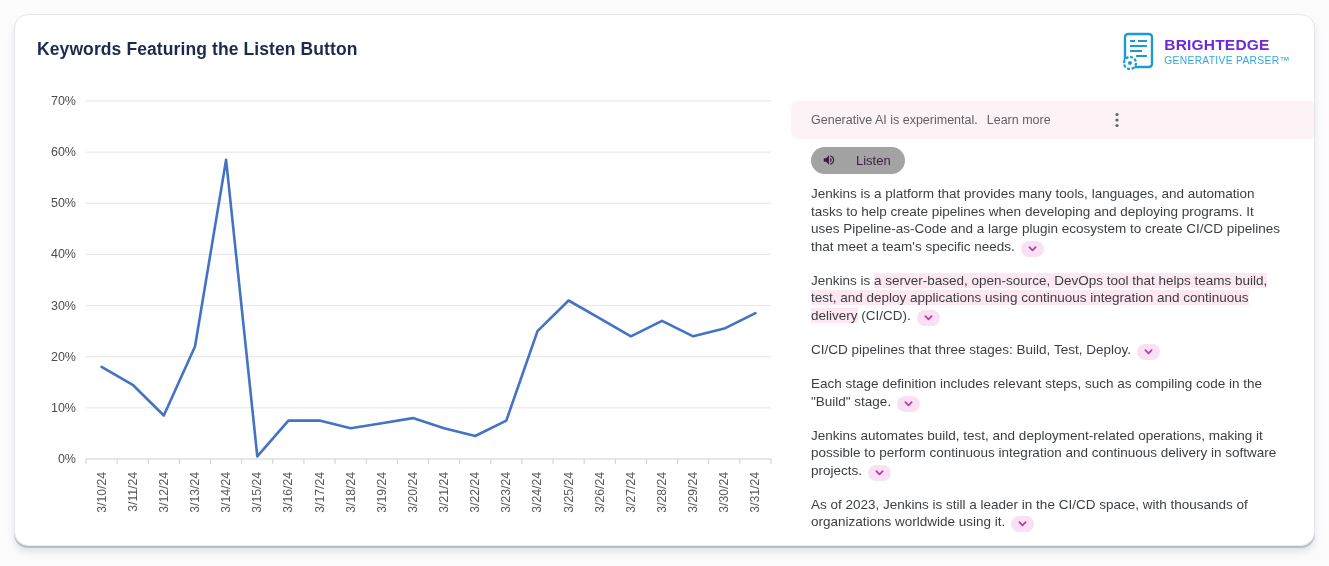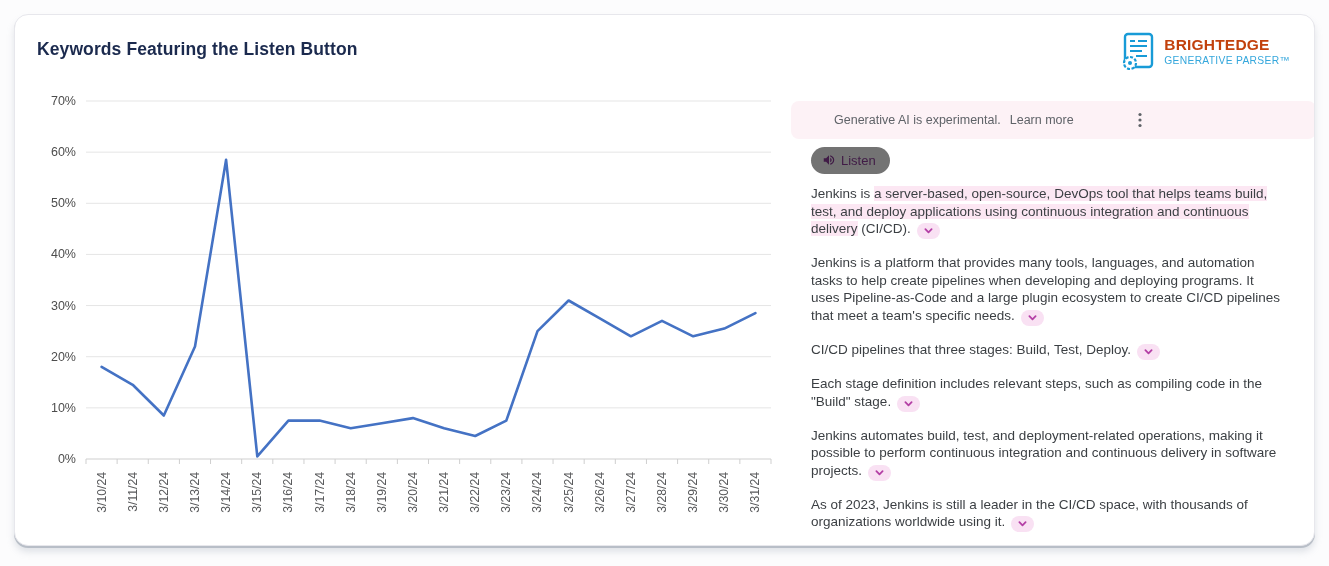--- a/index.html
+++ b/index.html
@@ -10,38 +10,38 @@
     box-shadow:0 2px 0 rgba(150,158,172,.55), 0 6px 7px rgba(150,160,175,.28);
     overflow:hidden;
   }
   .page-title {
     position:absolute; left:22px; top:24px;
     font-size:17.5px; font-weight:700; color:#1b2a4e; letter-spacing:.1px;
   }
   
   .logo { position:absolute; right:24px; top:17px; display:flex; align-items:center; gap:7px; }
   .logo-text { display:flex; flex-direction:column; line-height:1.05; }
-  .logo-name { font-size:15.5px; font-weight:800; color:#c2410c; letter-spacing:.2px; }
+  .logo-name { font-size:15.5px; font-weight:800; color:#6d28d9; letter-spacing:.2px; }
   .logo-sub { font-size:10.3px; font-weight:400; color:#35a7dc; letter-spacing:.3px; margin-top:2px;text-align:center; }
   
   .chart-wrap { position:absolute; left:0; top:72px; width:800px; height:459px; }
   svg text { font-family:"Liberation Sans", sans-serif; }
   
   .panel-strip {
     position:absolute; left:776px; top:86px; width:525px; height:38px;
     background:#fdf2f6; border-radius:8px;
     display:flex; align-items:center; padding-left:20px;
   }
-  .disclaimer { font-size:12.5px; color:#5f6368;margin-left:23px; }
+  .disclaimer { font-size:12.5px; color:#5f6368; }
   .learn-more { font-size:12.5px; color:#5f6368; margin-left:9px; cursor:pointer; }
   .kebab { margin-left:58px; display:flex; align-items:center; cursor:pointer; padding:2px 6px; }
   .listen-chip {
     position:absolute; left:796px; top:132px;
-    display:inline-flex; align-items:flex-start; gap:5px;
-    background:#737373; border:none; border-radius:14px;
+    display:inline-flex; align-items:flex-start; gap:20px;
+    background:#a3a3a3; border:none; border-radius:14px;
     padding:6px 14px 6px 11px; cursor:pointer;
   }
   .listen-label { font-size:13px; color:#401b46; font-weight:400; }
   .paragraphs { position:absolute; left:796px; top:170px; width:472px; }
   .para { font-size:13.5px; line-height:17.6px; color:#3b3f43; margin-bottom:15px; }
   .hl { background:#fce7f3; }
   .expand-chip {
     display:inline-flex; align-items:center; justify-content:center;
     width:23px; height:16px; border-radius:9px; border:none;
     background:#f9e1f3; margin-left:6px; vertical-align:-2px; cursor:pointer;
@@ -153,26 +153,26 @@
   <button class="listen-chip">
     <svg width="14" height="14" viewBox="0 0 24 24">
       <path fill="#401b46" d="M3 9v6h4l5 5V4L7 9H3z"></path>
       <path fill="#401b46" d="M16.5 12c0-1.77-1.02-3.29-2.5-4.03v8.05c1.48-.73 2.5-2.25 2.5-4.02z"></path>
       <path fill="#401b46" d="M14 3.8v2.1c2.89.86 5 3.54 5 6.1s-2.11 5.24-5 6.1v2.1c4.01-.91 7-4.0 7-8.2s-2.99-7.29-7-8.2z"></path>
     </svg>
     <span class="listen-label">Listen</span>
   </button>
 
   <div class="paragraphs" id="paragraphs">
-      <p class="para"><span>Jenkins is </span><span class="hl">a server-based, open-source, DevOps tool that helps teams build, test, and deploy applications using continuous integration and continuous delivery</span><span> (CI/CD).</span><button class="expand-chip">
+      <p class="para"><span>Jenkins is a platform that provides many tools, languages, and automation tasks to help create pipelines when developing and deploying programs. It uses Pipeline-as-Code and a large plugin ecosystem to create CI/CD pipelines that meet a team's specific needs.</span><button class="expand-chip">
           <svg width="11" height="8" viewBox="0 0 12 9">
             <path d="M2.5 2.5 L6 6 L9.5 2.5" fill="none" stroke="#b43fa5" stroke-width="2" stroke-linecap="round" stroke-linejoin="round"></path>
           </svg>
         </button></p>
-      <p class="para"><span>Jenkins is a platform that provides many tools, languages, and automation tasks to help create pipelines when developing and deploying programs. It uses Pipeline-as-Code and a large plugin ecosystem to create CI/CD pipelines that meet a team's specific needs.</span><button class="expand-chip">
+      <p class="para"><span>Jenkins is </span><span class="hl">a server-based, open-source, DevOps tool that helps teams build, test, and deploy applications using continuous integration and continuous delivery</span><span> (CI/CD).</span><button class="expand-chip">
           <svg width="11" height="8" viewBox="0 0 12 9">
             <path d="M2.5 2.5 L6 6 L9.5 2.5" fill="none" stroke="#b43fa5" stroke-width="2" stroke-linecap="round" stroke-linejoin="round"></path>
           </svg>
         </button></p>
       <p class="para"><span>CI/CD pipelines that three stages: Build, Test, Deploy.</span><button class="expand-chip">
           <svg width="11" height="8" viewBox="0 0 12 9">
             <path d="M2.5 2.5 L6 6 L9.5 2.5" fill="none" stroke="#b43fa5" stroke-width="2" stroke-linecap="round" stroke-linejoin="round"></path>
           </svg>
         </button></p>
       <p class="para"><span>Each stage definition includes relevant steps, such as compiling code in the "Build" stage.</span><button class="expand-chip">

